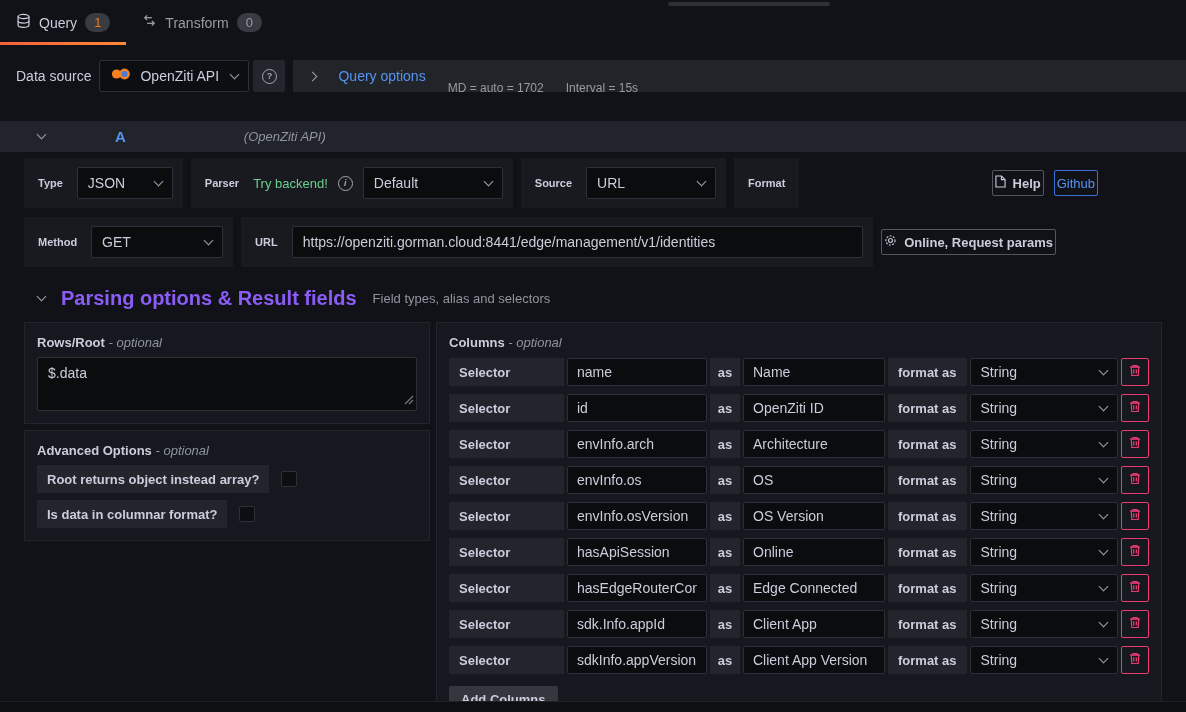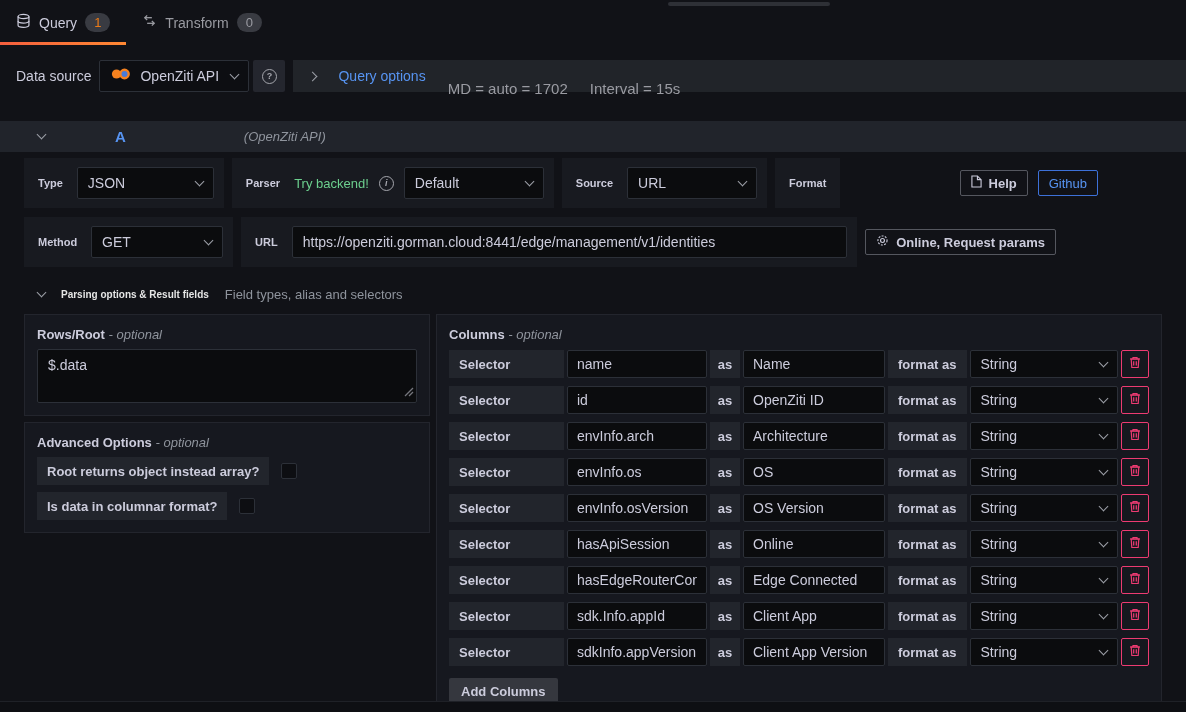--- a/index.html
+++ b/index.html
@@ -30,21 +30,21 @@
   .ds-picker { display: flex; align-items: center; gap: 8px; background: #0d0e12; border: 1px solid #2c3038;
     border-radius: 2px; height: 32px; padding: 0 10px; min-width: 150px; cursor: pointer; }
   .ds-name { font-size: 14px; }
   .icon-btn { width: 32px; height: 32px; background: #24262e; border: none; border-radius: 2px;
     display: flex; align-items: center; justify-content: center; margin-left: 4px; cursor: pointer; }
   .circle-glyph { width: 15px; height: 15px; border: 1.5px solid #a5a6ad; border-radius: 50%;
     display: flex; align-items: center; justify-content: center; font-size: 9px; font-weight: 700; color: #a5a6ad; }
   .qo-strip { flex: 1; height: 32px; background: #212429; display: flex; align-items: center;
     gap: 22px; padding: 0 16px; margin-left: 8px; }
   .qo-link { color: #5794f2; font-size: 14px; font-weight: 500; cursor: pointer; }
-  .qo-stat { color: #9a9ba2; font-size: 15px; margin-top: 24px; }
+  .qo-stat { color: #9a9ba2; font-size: 12px; margin-top: 24px; }
 
   
   .cv { display: inline-block; width: 7px; height: 7px;
     border-right: 1.6px solid #9da0a8; border-bottom: 1.6px solid #9da0a8; flex: none; }
   .cv-d { transform: rotate(45deg); margin-top: -4px; }
   .cv-r { transform: rotate(-45deg); }
 
   
   .q-header { margin-top: 28px; height: 31px; background: #21242b; display: flex; align-items: center; cursor: pointer; }
   .q-chev { margin-left: 38px; }
@@ -52,36 +52,36 @@
   .q-hint { margin-left: 118px; color: #8f949d; font-style: italic; font-size: 13px; }
 
   
   .field-row { display: flex; align-items: stretch; margin: 6px 0 0 24px; padding-right: 88px; }
   .field-row.second { margin-top: 9px; padding-right: 130px; }
   .group { display: flex; align-items: center; background: #181a20; padding: 9px 10px; margin-right: 8px; gap: 10px; }
   .g-label { font-weight: 600; font-size: 11px; color: #ccccdc; padding: 0 4px; white-space: nowrap; }
   .select { display: flex; align-items: center; justify-content: space-between; gap: 8px;
     background: #0b0c0e; border: 1px solid #2c3038; border-radius: 2px; height: 32px;
     padding: 0 10px; font-size: 14px; color: #ccccdc; cursor: pointer; }
-  .w-type { width: 137px; } .w-parser { width: 140px; } .w-source { width: 130px; }
+  .w-type { width: 96px; } .w-parser { width: 140px; } .w-source { width: 130px; }
   .w-format { width: 215px; } .w-method { width: 132px; }
   .green { color: #6ccf8e; font-size: 13px; font-weight: 500; white-space: nowrap; }
   .text-input { height: 32px; background: #0b0c0e; border: 1px solid #2c3038; border-radius: 2px;
     color: #ccccdc; font-size: 14px; padding: 0 10px; font-family: "Liberation Sans", sans-serif; width: 100%; }
   .url-group { flex: 1; }
   .btns-right { margin-left: auto; display: flex; gap: 10px; align-self: center; }
-  .btn-secondary { display: flex; align-items: center; gap: 7px; height: 26px; padding: 0 10px;
+  .btn-secondary { display: flex; align-items: center; gap: 7px; height: 26px; padding: 0 2px;
     background: transparent; border: 1px solid #55575f; border-radius: 2px;
     color: #ccccdc; font-weight: 600; font-size: 13px; cursor: pointer; font-family: inherit; white-space: nowrap; }
   .btn-github { border-color: #3d71d9; color: #5794f2; font-weight: 500; }
   .btn-headers { align-self: center; }
 
   
   .section-h { display: flex; align-items: center; gap: 16px; margin: 20px 0 0 38px; }
-  .section-title { font-size: 10px; font-weight: 700; color: #e5e5e5; }
+  .section-title { font-size: 20px; font-weight: 700; color: #8b5cf6; }
   .section-sub { font-size: 13px; color: #8f949d; }
 
   
   .cols-area { display: flex; gap: 6px; margin: 12px 24px 0 24px; align-items: flex-start; }
   .panel { background: #16181f; border: 1px solid #23252d; padding: 12px; }
   .left-col { width: 406px; display: flex; flex-direction: column; gap: 6px; flex: none; }
   .right-col { flex: 1; min-height: 377px; }
   .p-label { font-size: 13px; margin-bottom: 7px; }
   .p-label b { font-weight: 700; color: #ccccdc; }
   .p-label i { color: #8f949d; font-style: italic; }

